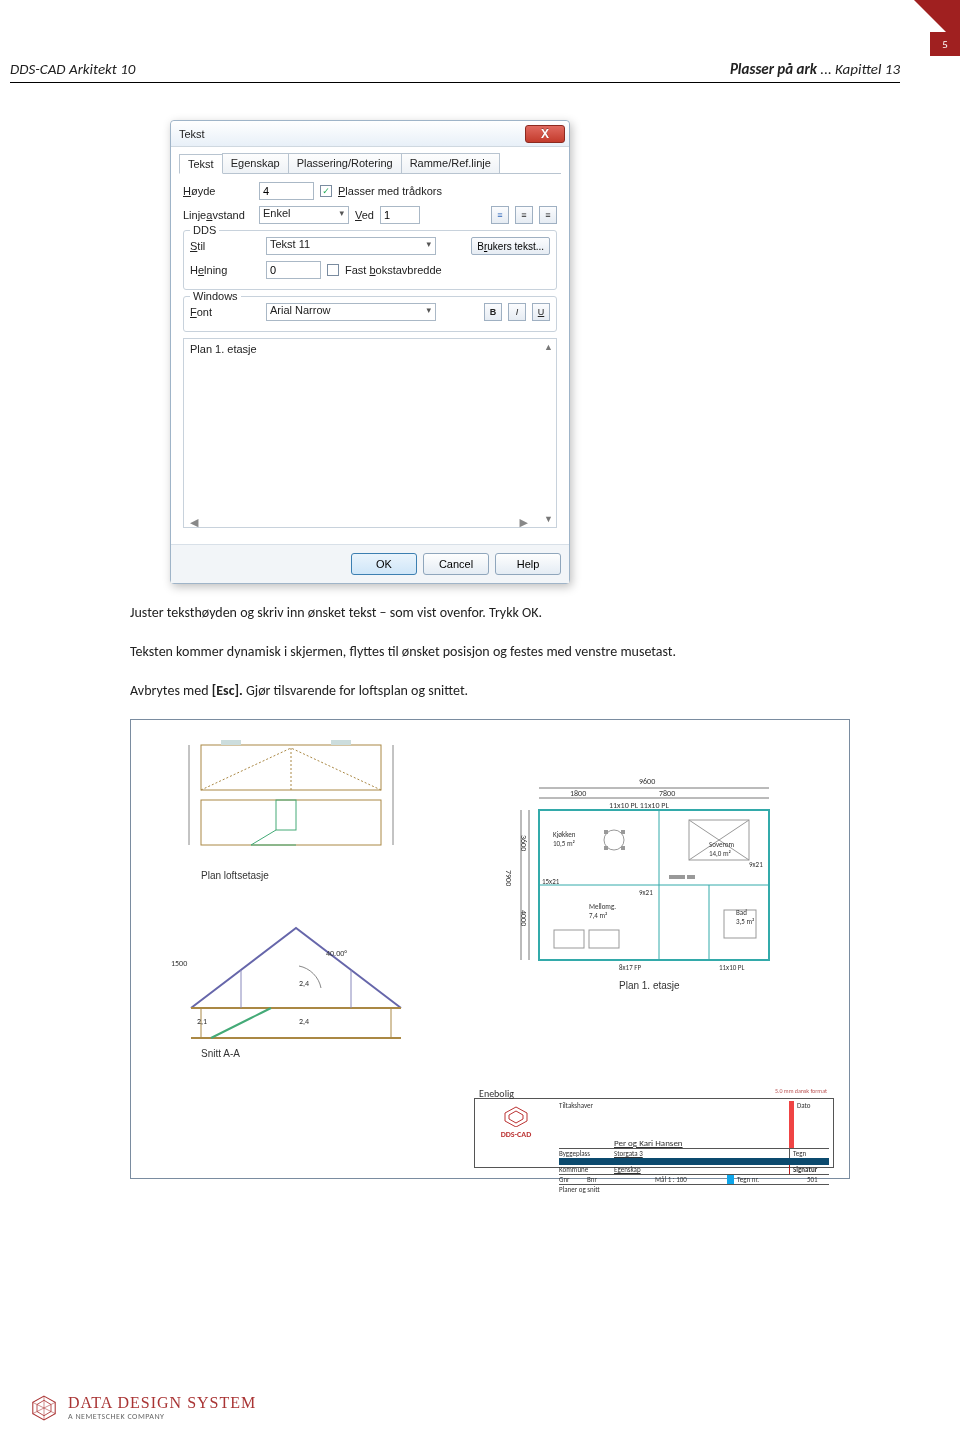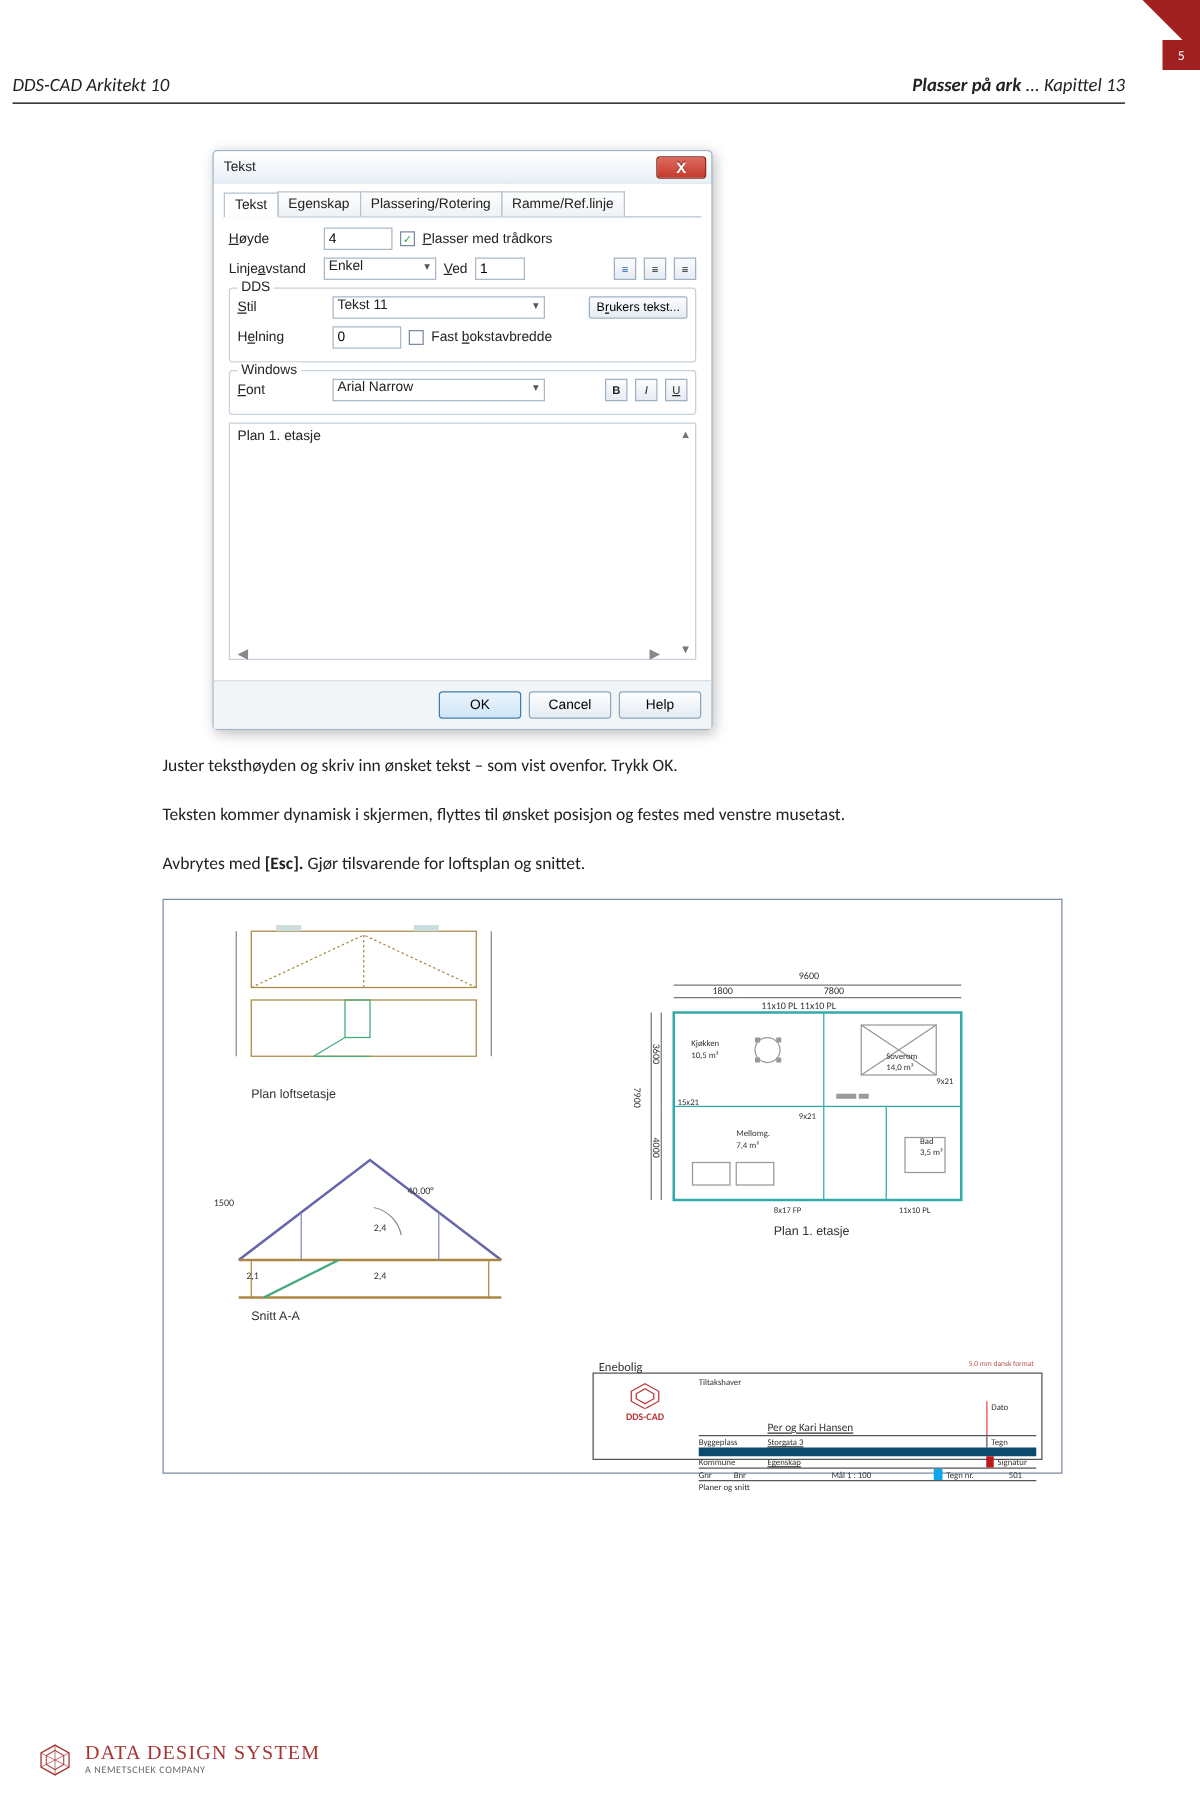--- a/index.html
+++ b/index.html
@@ -398,38 +398,38 @@
         <svg width="26" height="22">
             <polygon points="13,2 24,8 24,16 13,22 2,16 2,8" fill="none" stroke="#b33"></polygon>
             <polygon points="13,6 20,10 20,14 13,18 6,14 6,10" fill="none" stroke="#b33"></polygon>
           </svg>
         <div style="color:#b33;font-weight:bold;font-size:8px;">DDS-CAD</div>
       </div>
       <div style="position:absolute; left:84px; top:2px; right:4px;">
         <div style="display:flex;border-bottom:1px solid #555;">
           <span style="width:55px;">Tiltakshaver</span>
           <span style="flex:1;font-size:9px;text-decoration:underline;margin-top:36px;">Per og Kari Hansen</span>
-          <span style="width:40px;border-left:1px solid #ef4444;padding-left:3px;margin-top:20px;">Dato</span>
+          <span style="width:40px;border-left:5px solid #ef4444;padding-left:3px;">Dato</span>
         </div>
         <div style="display:flex;border-bottom:7px solid #0c4a6e;">
           <span style="width:55px;">Byggeplass</span>
           <span style="flex:1;text-decoration:underline;">Storgata 3</span>
           <span style="width:40px;border-left:1px solid #555;padding-left:3px;">Tegn</span>
         </div>
         <div style="display:flex;border-bottom:1px solid #555;">
           <span style="width:55px;">Kommune</span>
           <span style="flex:1;text-decoration:underline;">Egenskap</span>
-          <span style="width:40px;border-left:6px solid #b91c1c;padding-left:3px;">Signatur</span>
+          <span style="width:40px;border-left:1px solid #b91c1c;padding-left:3px;font-weight:bold;">Signatur</span>
         </div>
         <div style="display:flex;border-bottom:1px solid #555;">
           <span style="width:28px;">Gnr</span>
           <span style="width:28px;">Bnr</span>
           <span style="flex:1;text-align:center;">Mål   1 : 100</span>
           <span style="width:60px;border-left:7px solid #0ea5e9;padding-left:3px;">Tegn nr.</span>
-          <span style="width:22px;">501</span>
+          <span style="width:22px;margin-left:20px;">501</span>
         </div>
         <div style="display:flex;">
           <span style="flex:1;">Planer og snitt</span>
         </div>
       </div>
     </div>
   </div>
 
 </div>
 

